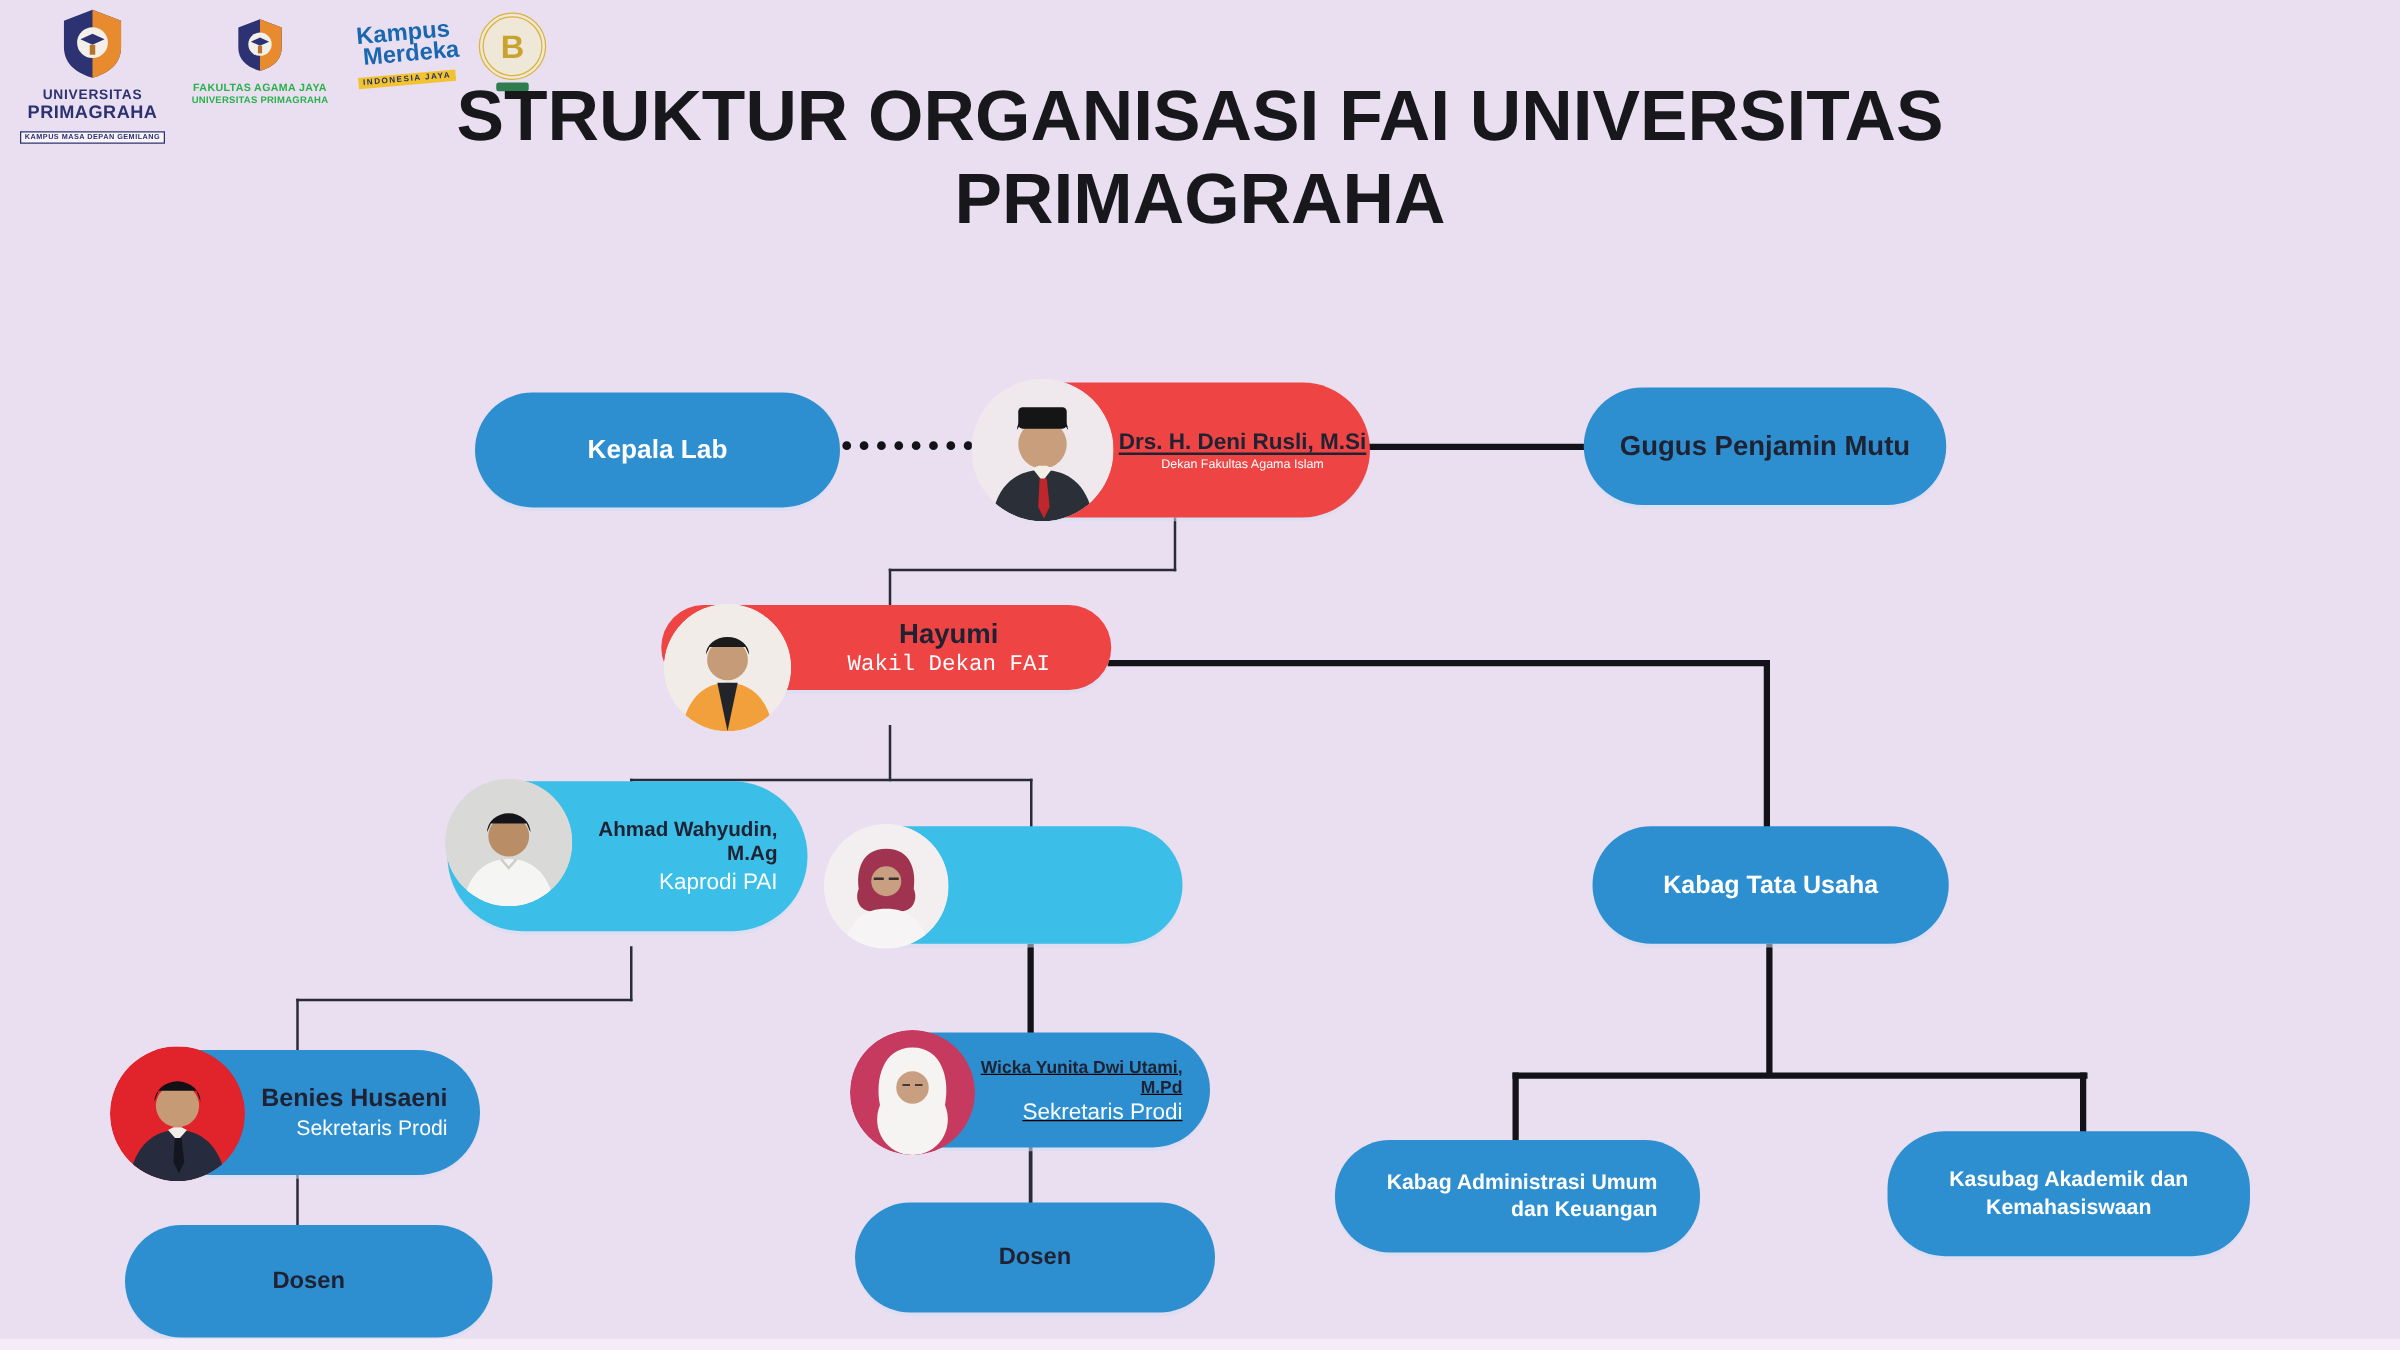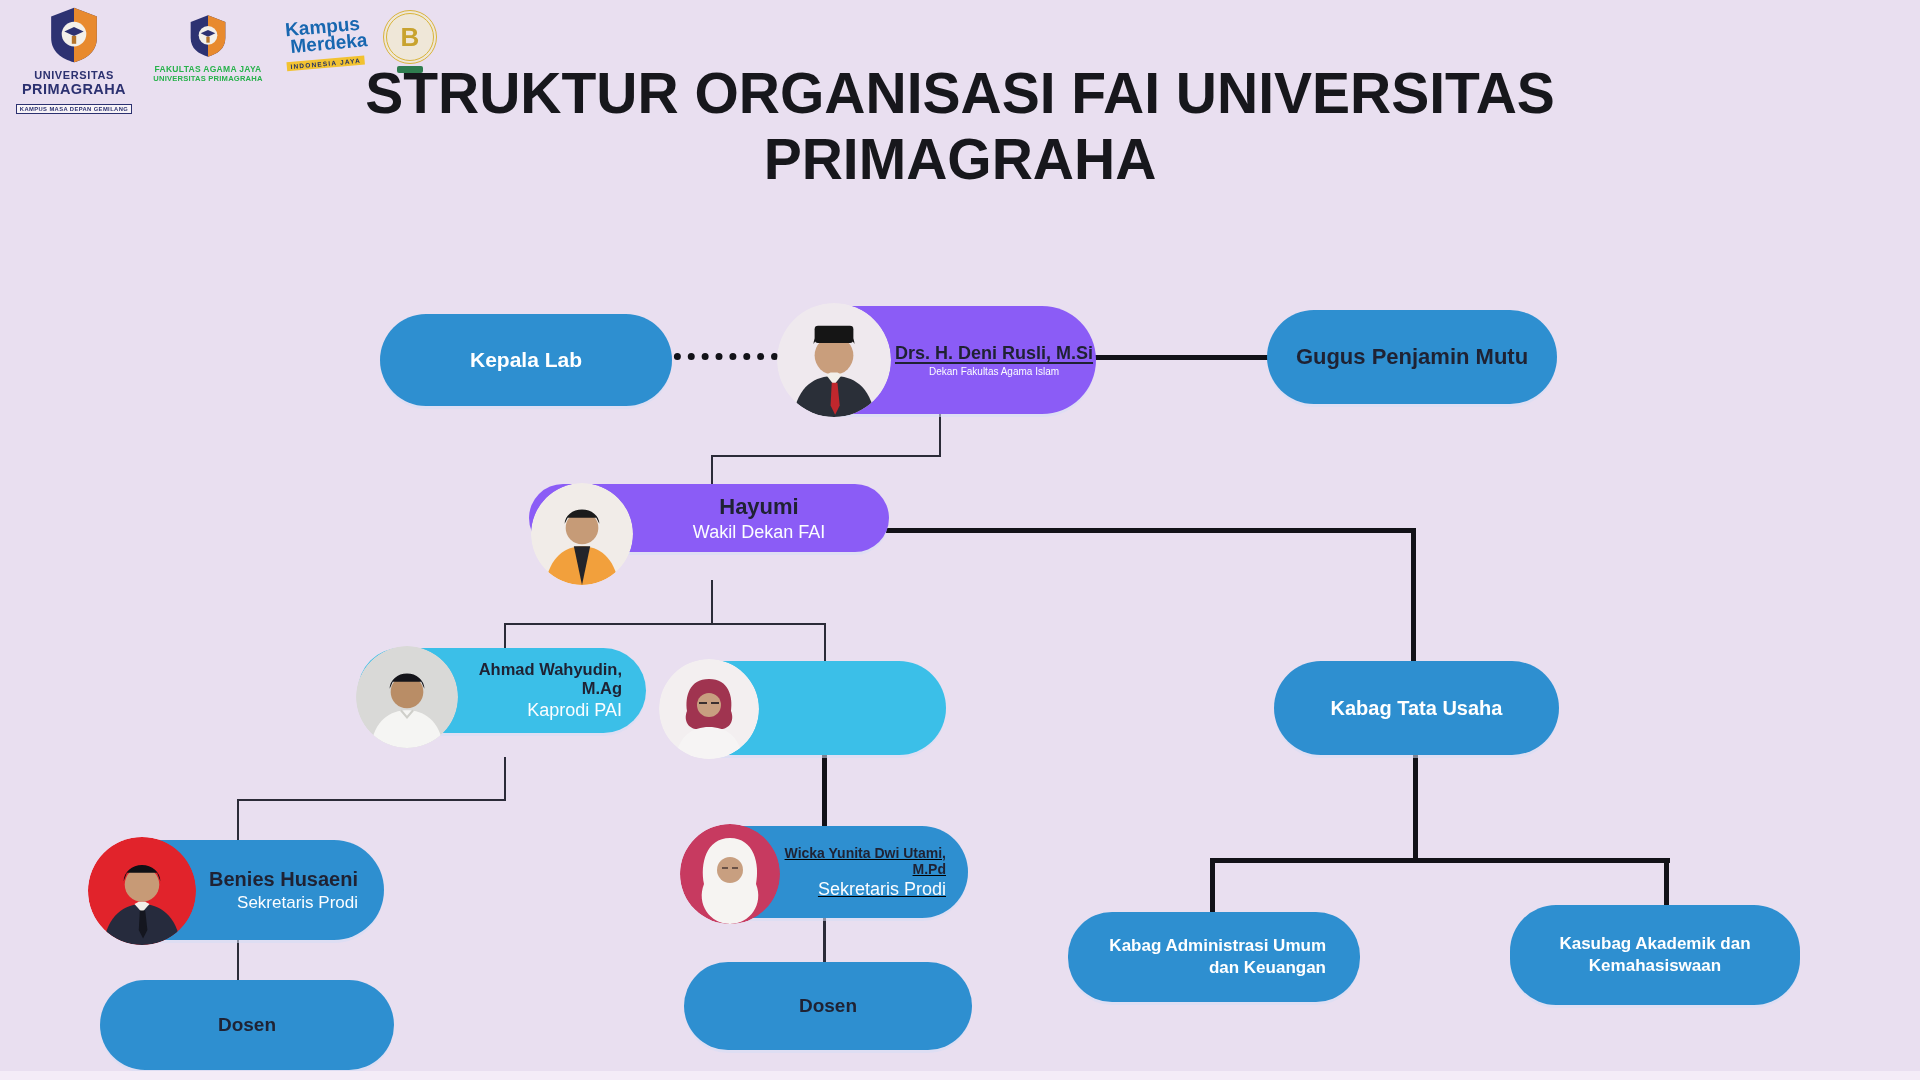--- a/index.html
+++ b/index.html
@@ -31,21 +31,21 @@
   
   .ln{position:absolute;z-index:1;}
   .thin{background:#2b2b38;}
   .thick{background:#121218;}
   .dot{border-top:7px dotted #121218;background:none;}
   
   .pill{position:absolute;z-index:2;border-radius:60px;display:flex;align-items:center;
         justify-content:center;box-shadow:0 4px 0 -1px rgba(214,220,245,.55);}
   .blue{background:#2E8FD0;}
   .lblue{background:#3BBFE8;}
-  .teal{background:#8b5cf6;}
+  .teal{background:#ef4444;}
   .lab-w{color:#fff;font-weight:bold;}
   .lab-d{color:#1F2233;font-weight:bold;}
   .photo{position:absolute;border-radius:50%;overflow:hidden;z-index:3;}
   .photo svg{display:block;width:100%;height:100%;}
   .txt{position:relative;z-index:2;width:100%;}
   .t-center{text-align:center;}
   .t-right{text-align:right;}
   .nm{color:#1F2233;font-weight:bold;}
   .rl{color:#fbfdff;}
   .underline{text-decoration:underline;text-decoration-thickness:2px;text-underline-offset:3px;}
@@ -176,25 +176,25 @@
             <rect width="100" height="100" fill="#f1ece8"></rect>
         <circle cx="50" cy="44" r="16" fill="#c69b77"></circle>
         <path d="M33 40 a17 14 0 0 1 34 0 l-3 -6 h-28 Z" fill="#1b1b1b"></path>
         <path d="M14 100 C18 72 34 62 50 62 C66 62 82 72 86 100 Z" fill="#f2a03c"></path>
         <path d="M42 62 L50 100 L58 62 Z" fill="#23242a"></path>
           </g>
       </svg>
     </div>
     <div class="txt t-center" style="padding-left:100px;">
       <div class="nm" style="font-size:22px;">Hayumi</div>
-      <div class="rl" style="font-size:18px;margin-top:2px;">Wakil Dekan FAI</div>
-    </div>
-  </div>
-
-  <div class="pill lblue" style="left:358px;top:648px;width:288px;height:85px;">
+      <div class="rl" style="font-size:18px;margin-top:2px;font-family:Liberation Mono, monospace;">Wakil Dekan FAI</div>
+    </div>
+  </div>
+
+  <div class="pill lblue" style="left:358px;top:625px;width:288px;height:120px;">
     <div class="photo" style="left:-2px;top:-2px;width:102px;height:102px;">
       <svg viewBox="0 0 100 100">
           <defs>
             <clipPath id="cpc">
               <circle cx="50" cy="50" r="50"></circle>
             </clipPath>
           </defs>
         <g clip-path="url(#cpc)">
             <rect width="100" height="100" fill="#d9d9d7"></rect>
         <circle cx="50" cy="45" r="16" fill="#b98d66"></circle>

